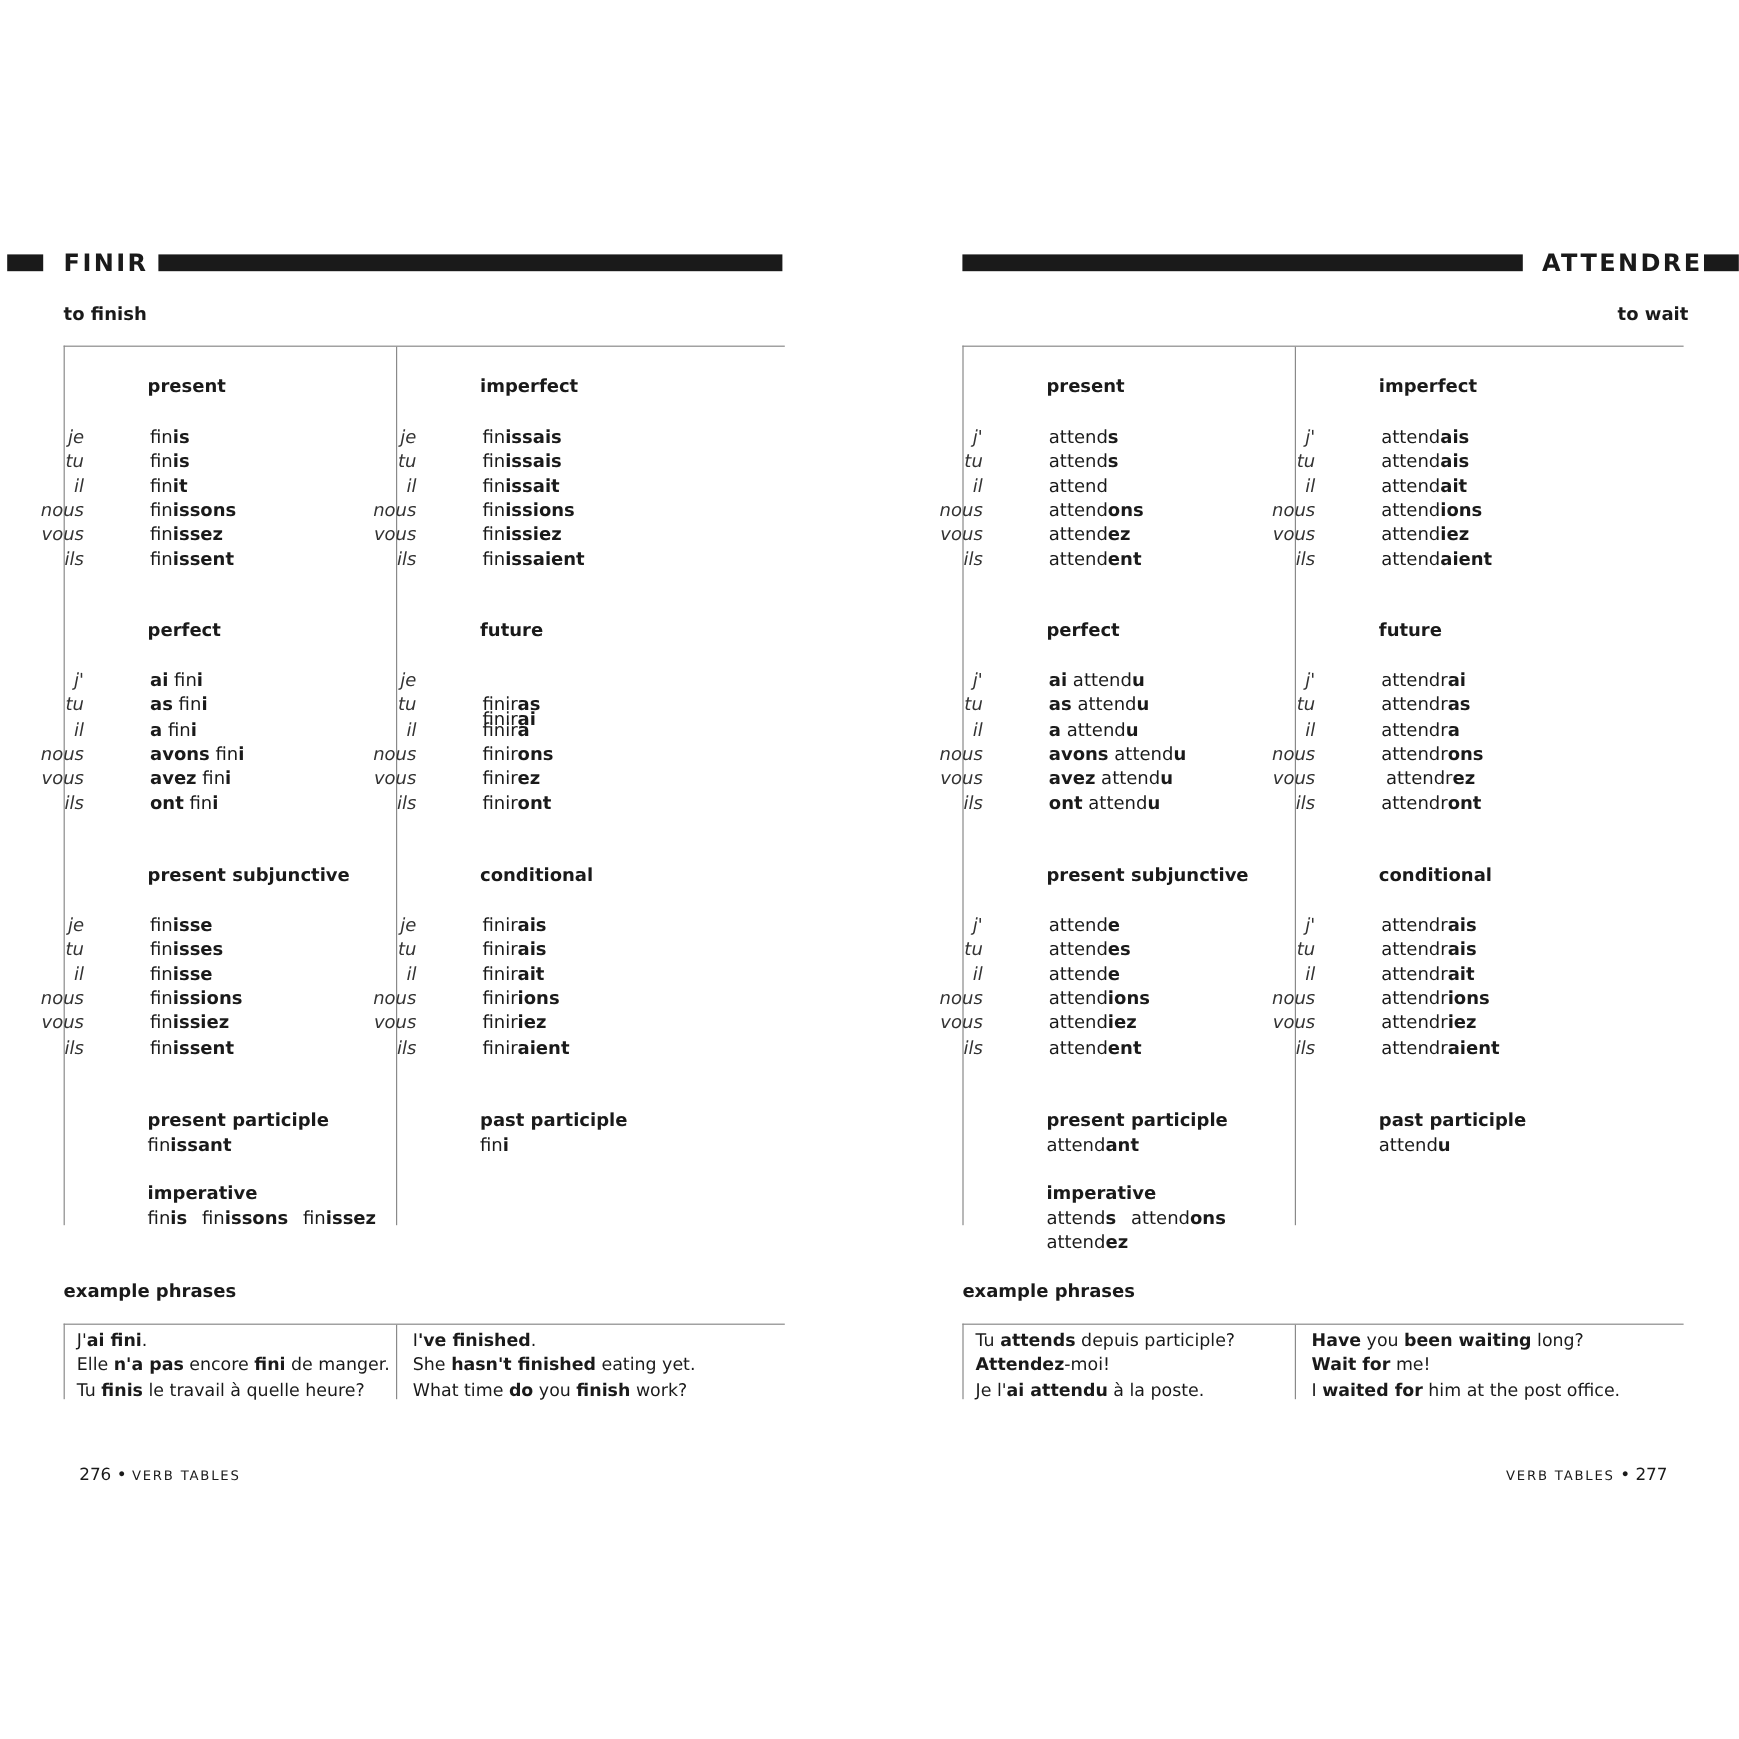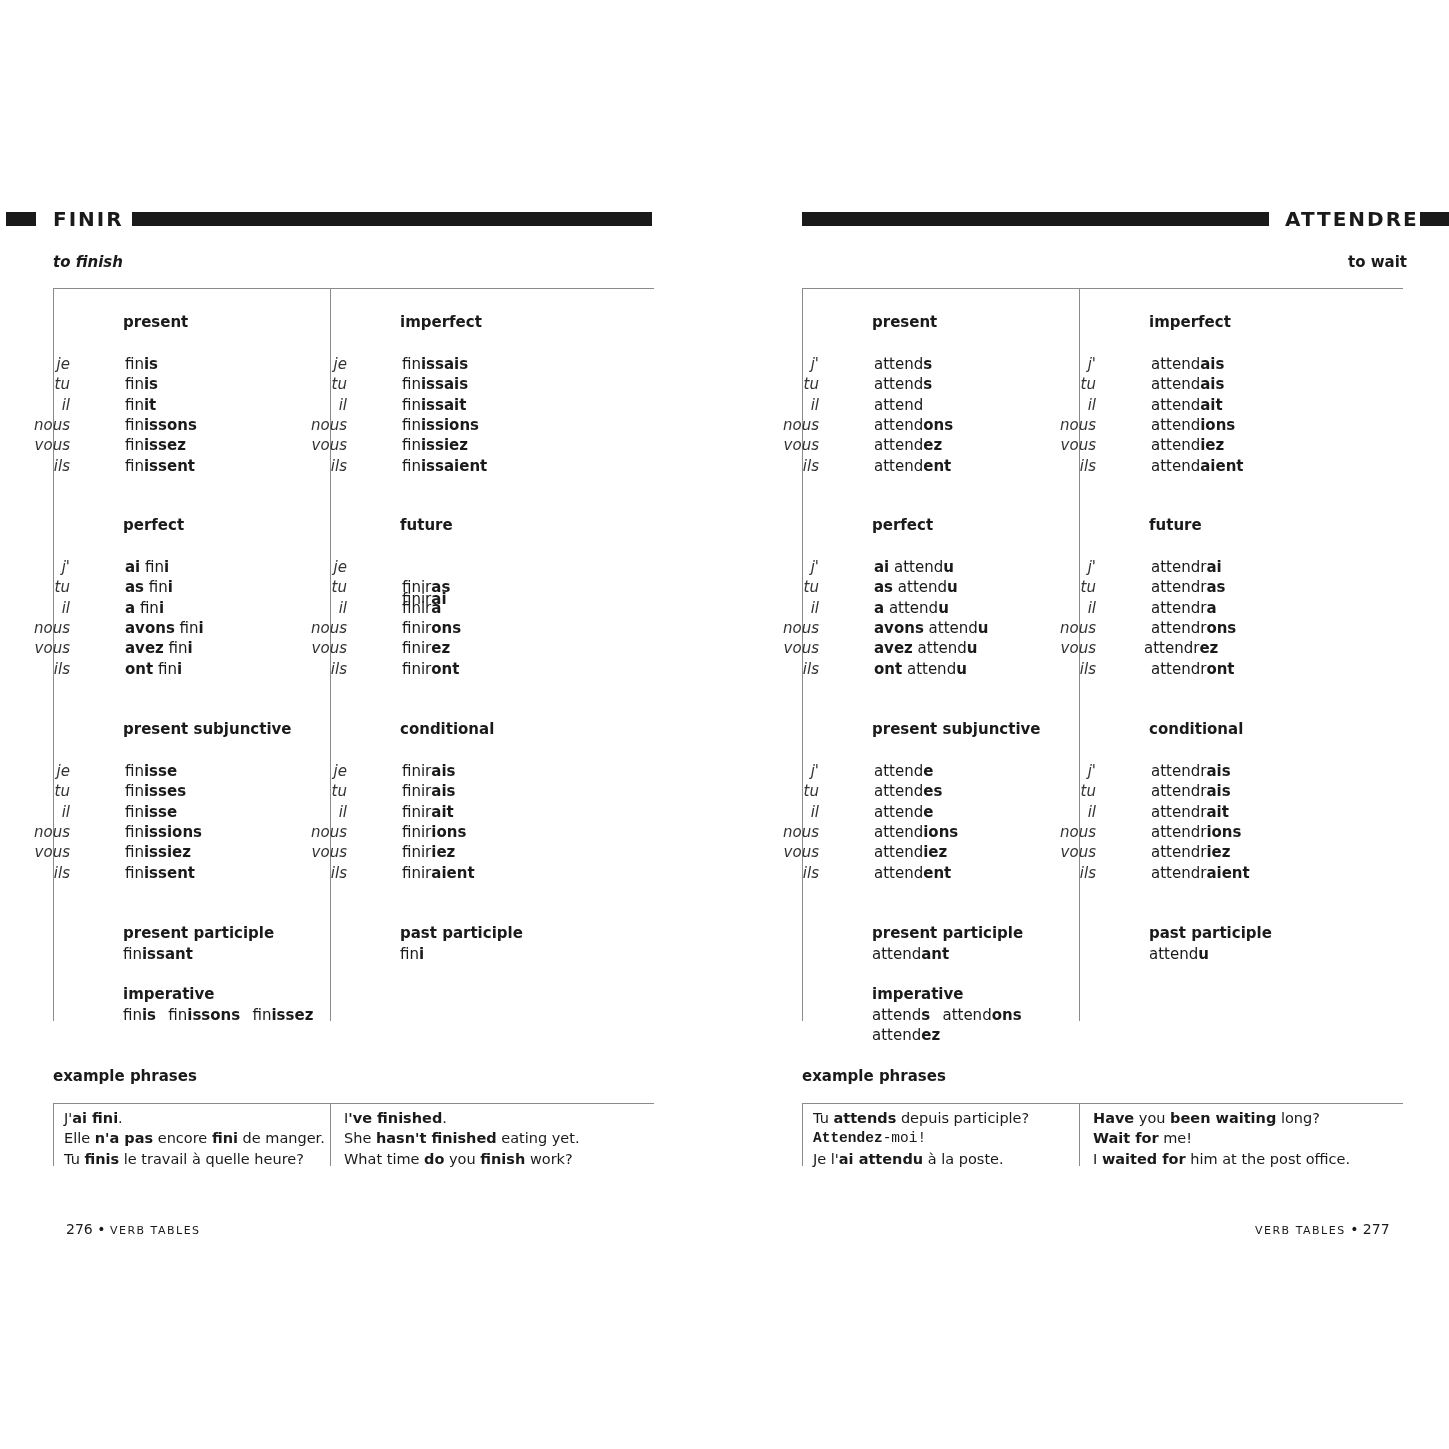--- a/index.html
+++ b/index.html
@@ -22,21 +22,21 @@
   .footer { position:absolute; top:1221px; font-size:14px; font-weight:normal; white-space:nowrap; }
   .footer .small { font-size:11px; letter-spacing:1.5px; }
 </style>
 </head>
 <body>
 
 <div class="page" style="left:0;width:725px;">
   <div class="bar" style="left:6px;top:212px;width:30px;"></div>
   <div class="verb-title" style="left:53px;">FINIR</div>
   <div class="bar" style="left:132px;top:212px;width:520px;"></div>
-  <div class="meaning" style="left:53px;font-style:italic;">to finish</div>
+  <div class="meaning" style="left:53px;">to finish</div>
   <div class="table-box" style="left:53px;width:600px;" id="lt">
     <div class="col-divider" style="left:276px;"></div>
   <div class="tense-name" style="left:69px;top:24px;">present</div>
       <div class="row" style="left:0;top:65px;">
         <span class="pron" style="left:-44px;">je</span>
         <span class="form" style="left:71px;"><span>fin</span><b>is</b></span>
       </div>
       <div class="row" style="left:0;top:85.3px;">
         <span class="pron" style="left:-44px;">tu</span>
         <span class="form" style="left:71px;"><span>fin</span><b>is</b></span>
@@ -300,21 +300,21 @@
       <div class="row" style="left:0;top:308.6px;">
         <span class="pron" style="left:233px;">il</span>
         <span class="form" style="left:348px;"><span>attendr</span><b>a</b></span>
       </div>
       <div class="row" style="left:0;top:328.9px;">
         <span class="pron" style="left:233px;">nous</span>
         <span class="form" style="left:348px;"><span>attendr</span><b>ons</b></span>
       </div>
       <div class="row" style="left:0;top:349.2px;">
         <span class="pron" style="left:233px;">vous</span>
-        <span class="form" style="left:341px;text-align:center;"><span>attendr</span><b>ez</b></span>
+        <span class="form" style="left:352px;text-align:center;"><span>attendr</span><b>ez</b></span>
       </div>
       <div class="row" style="left:0;top:369.5px;">
         <span class="pron" style="left:233px;">ils</span>
         <span class="form" style="left:348px;"><span>attendr</span><b>ont</b></span>
       </div>
       <div class="tense-name" style="left:69px;top:431px;">present subjunctive</div>
       <div class="row" style="left:0;top:472px;">
         <span class="pron" style="left:-44px;">j'</span>
         <span class="form" style="left:71px;"><span>attend</span><b>e</b></span>
       </div>
@@ -368,21 +368,21 @@
       <div class="tense-name" style="left:346px;top:635px;">past participle</div>
       <div class="row" style="left:346px;top:655px;"><span>attend</span><b>u</b></div>
       <div class="tense-name" style="left:69px;top:696px;">imperative</div>
       <div class="row" style="left:69px;top:716px;"><span><span>attend</span><b>s</b></span>  <span><span>attend</span><b>ons</b></span></div>
       <div class="row" style="left:69px;top:736px;"><span><span>attend</span><b>ez</b></span></div>
     </div>
   <div class="ex-title" style="left:802px;">example phrases</div>
   <div class="ex-box" style="left:802px;width:600px;" id="re">
     <div class="col-divider" style="left:276px;height:62px;"></div>
   <div class="ex-line" style="left:10px;top:4px;"><span>Tu </span><b>attends</b><span> depuis participle?</span></div>
-      <div class="ex-line" style="left:10px;top:24.3px;font-family:Liberation Mono, monospace;"><b>Attendez</b><span>-moi!</span></div>
+      <div class="ex-line" style="left:10px;top:24.3px;"><b>Attendez</b><span>-moi!</span></div>
       <div class="ex-line" style="left:10px;top:44.6px;"><span>Je l'</span><b>ai attendu</b><span> à la poste.</span></div>
       <div class="ex-line" style="left:290px;top:4px;"><b>Have</b><span> you </span><b>been waiting</b><span> long?</span></div>
       <div class="ex-line" style="left:290px;top:24.3px;"><b>Wait for</b><span> me!</span></div>
       <div class="ex-line" style="left:290px;top:44.6px;"><span>I </span><b>waited for</b><span> him at the post office.</span></div>
     </div>
   <div class="footer" style="left:1255px;">
     <span class="small">VERB TABLES</span>
     <span> • </span>
     <span>277</span>
   </div>

